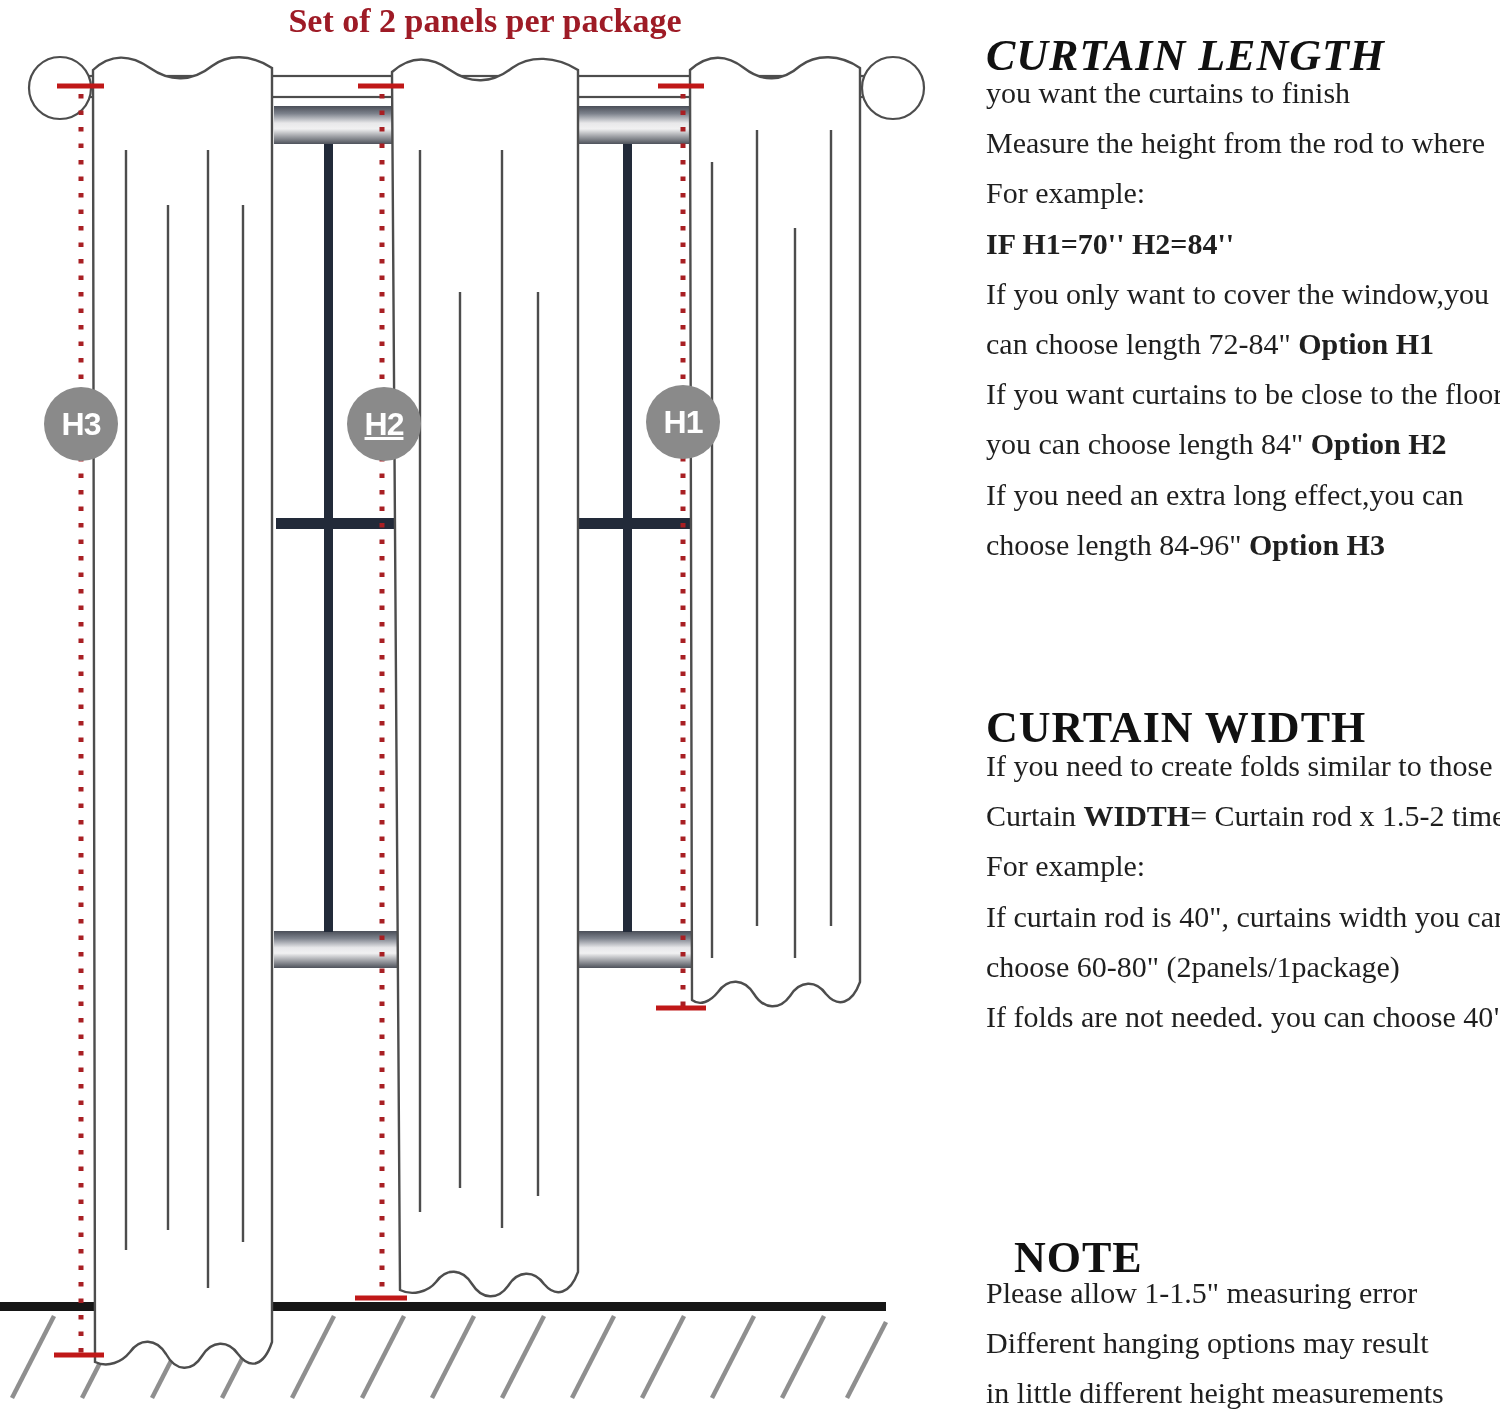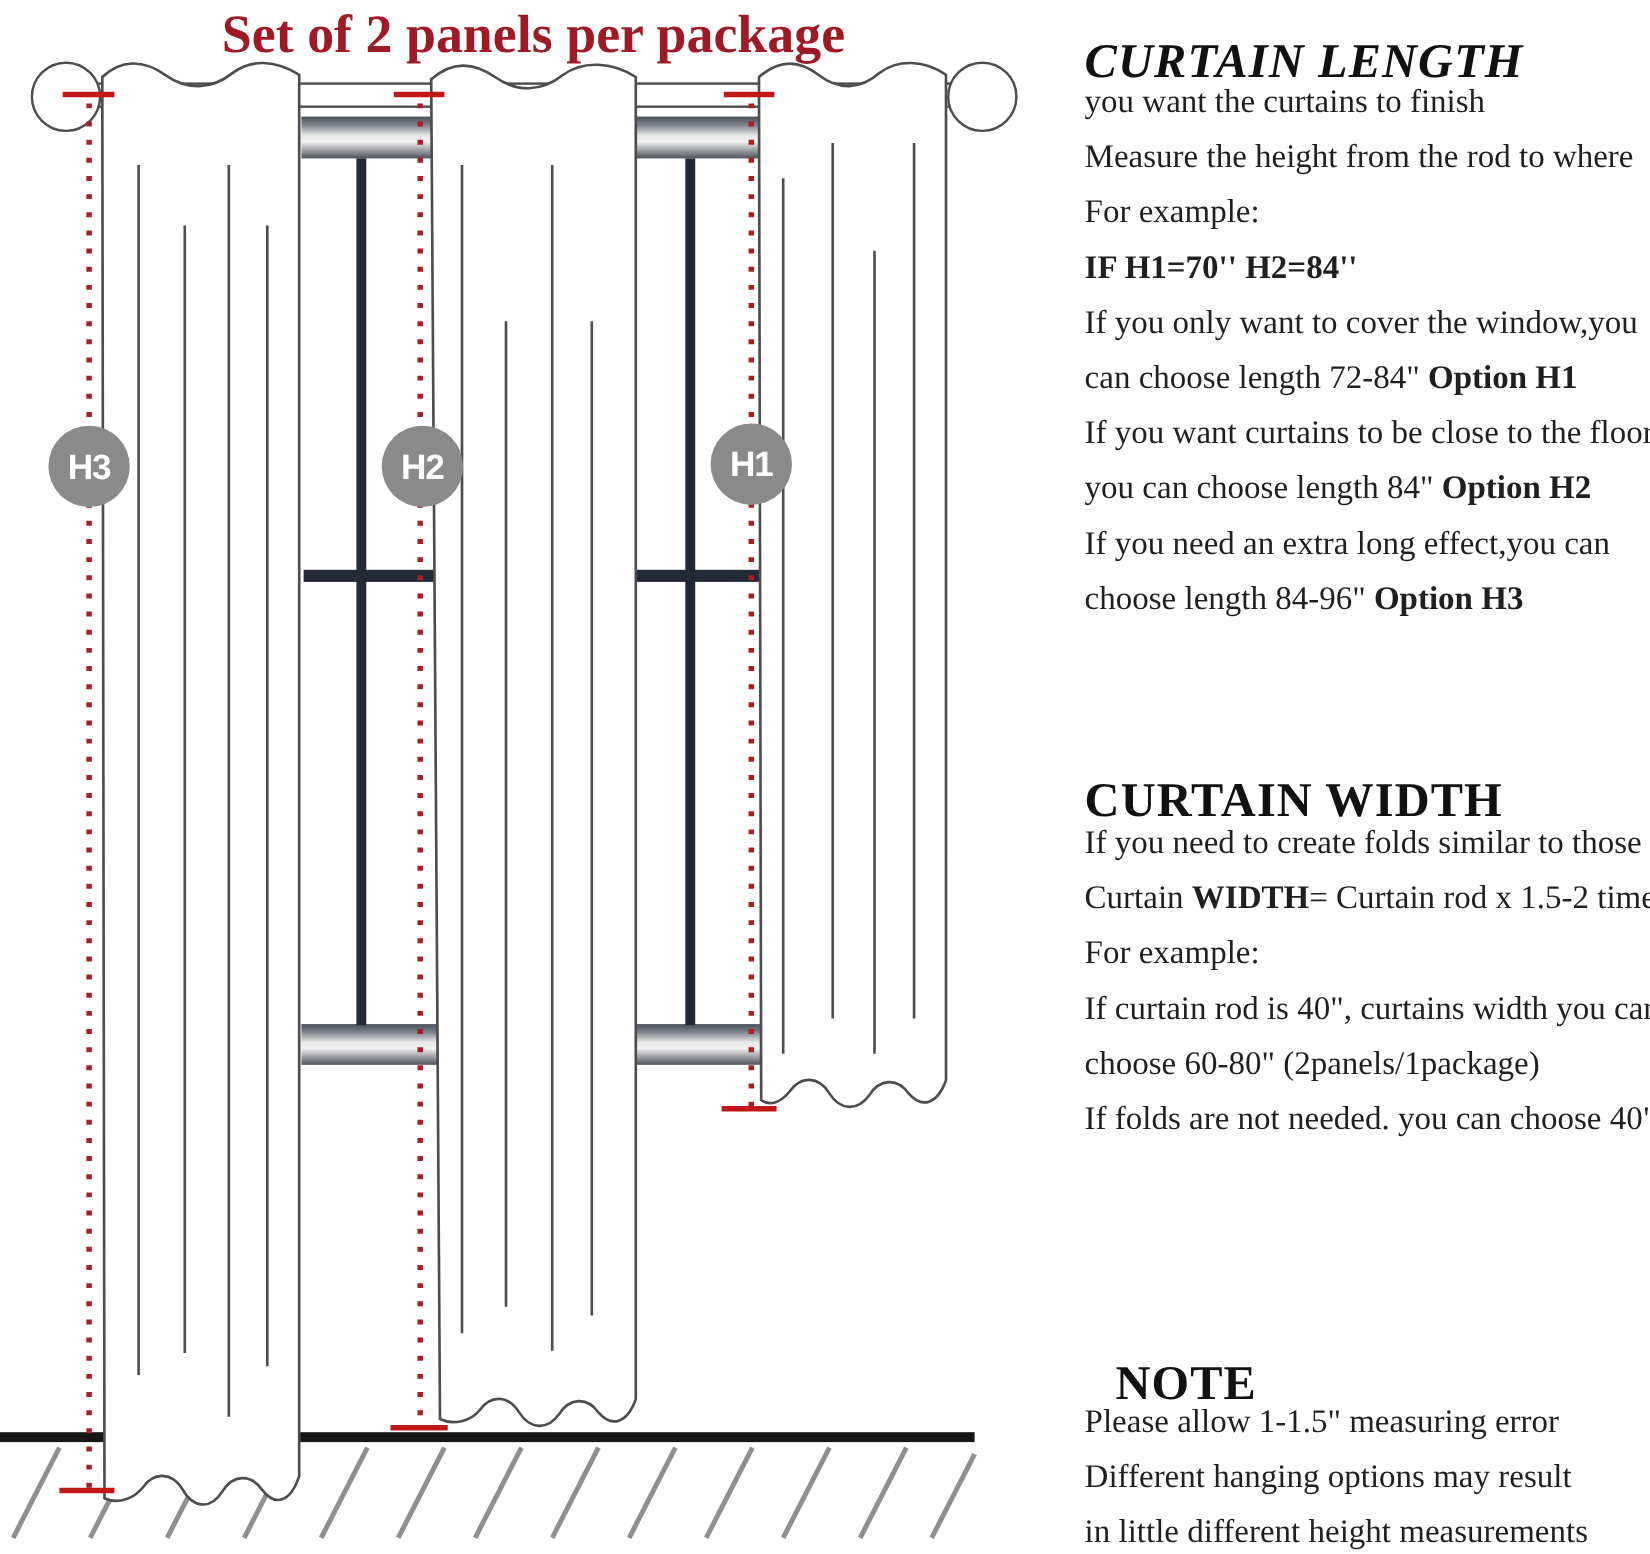--- a/index.html
+++ b/index.html
@@ -1,19 +1,19 @@
 <!DOCTYPE html>
 <html style="--title-red: #9e1b26; --accent-red: #c01818; --dotted-red: #a81f23; --badge-gray: #8a8a8a; --muntin-navy: #222a39; --line-gray: #4d4d4d; --floor-black: #161616; --hatch-gray: #8f8f8f; --text-dark: #1f1f1f;"><head>
 <meta charset="utf-8">
 <style>
   html,body{margin:0;padding:0;background:#ffffff;}
   .canvas{position:relative;width:1500px;height:1413px;background:#fff;overflow:hidden;
           font-family:"Liberation Serif","DejaVu Serif",serif;color:var(--text-dark,#1f1f1f);}
   .title{position:absolute;left:90px;top:2px;width:790px;text-align:center;
-         font-size:49px;font-weight:bold;color:var(--title-red,#9e1b26);letter-spacing:0px;}
+         font-size:34px;font-weight:bold;color:var(--title-red,#9e1b26);letter-spacing:0px;}
   .diagram{position:absolute;left:0;top:0;}
   .badge{position:absolute;width:74px;height:74px;border-radius:50%;
          background:var(--badge-gray,#8a8a8a);color:#fff;
          font-family:"Liberation Sans","DejaVu Sans",sans-serif;font-weight:bold;font-size:32px;
          display:flex;align-items:center;justify-content:center;letter-spacing:-1px;}
   .col{position:absolute;left:986px;top:0;width:512px;height:1413px;}
   .sec-head{position:absolute;left:0;font-size:44px;font-weight:bold;letter-spacing:1px;
             color:#111;line-height:1.05;}
   .sec-lines{position:absolute;left:0;width:512px;}
   .sec-lines p{margin:0;font-size:30px;line-height:50.2px;white-space:nowrap;}
@@ -132,21 +132,21 @@
       <line class="tick" x1="57" y1="86" x2="104" y2="86"></line>
       <line class="tick" x1="358" y1="86" x2="404" y2="86"></line>
       <line class="tick" x1="658" y1="86" x2="704" y2="86"></line>
       <line class="tick" x1="54" y1="1355" x2="104" y2="1355"></line>
       <line class="tick" x1="355" y1="1298" x2="407" y2="1298"></line>
       <line class="tick" x1="656" y1="1008" x2="706" y2="1008"></line>
     </g>
   </svg>
 
   <div class="badge" style="left:44px;top:387px;">H3</div>
-  <div class="badge" style="left:347px;top:387px;">H2</div>
+  <div class="badge" style="left:347px;top:387px;text-decoration:underline;">H2</div>
   <div class="badge" style="left:646px;top:385px;">H1</div>
 
   <div class="col">
     <h2 class="sec-head" style="top:-4px;font-style:italic;">CURTAIN LENGTH</h2>
     <div class="sec-lines" style="top:68px;">
         <p><span>you want the curtains to finish</span></p>
         <p><span>Measure the height from the rod to where</span></p>
         <p><span>For example:</span></p>
         <p><span class="b">IF H1=70''  H2=84''</span></p>
         <p><span>If you only want to cover the window,you</span></p>

